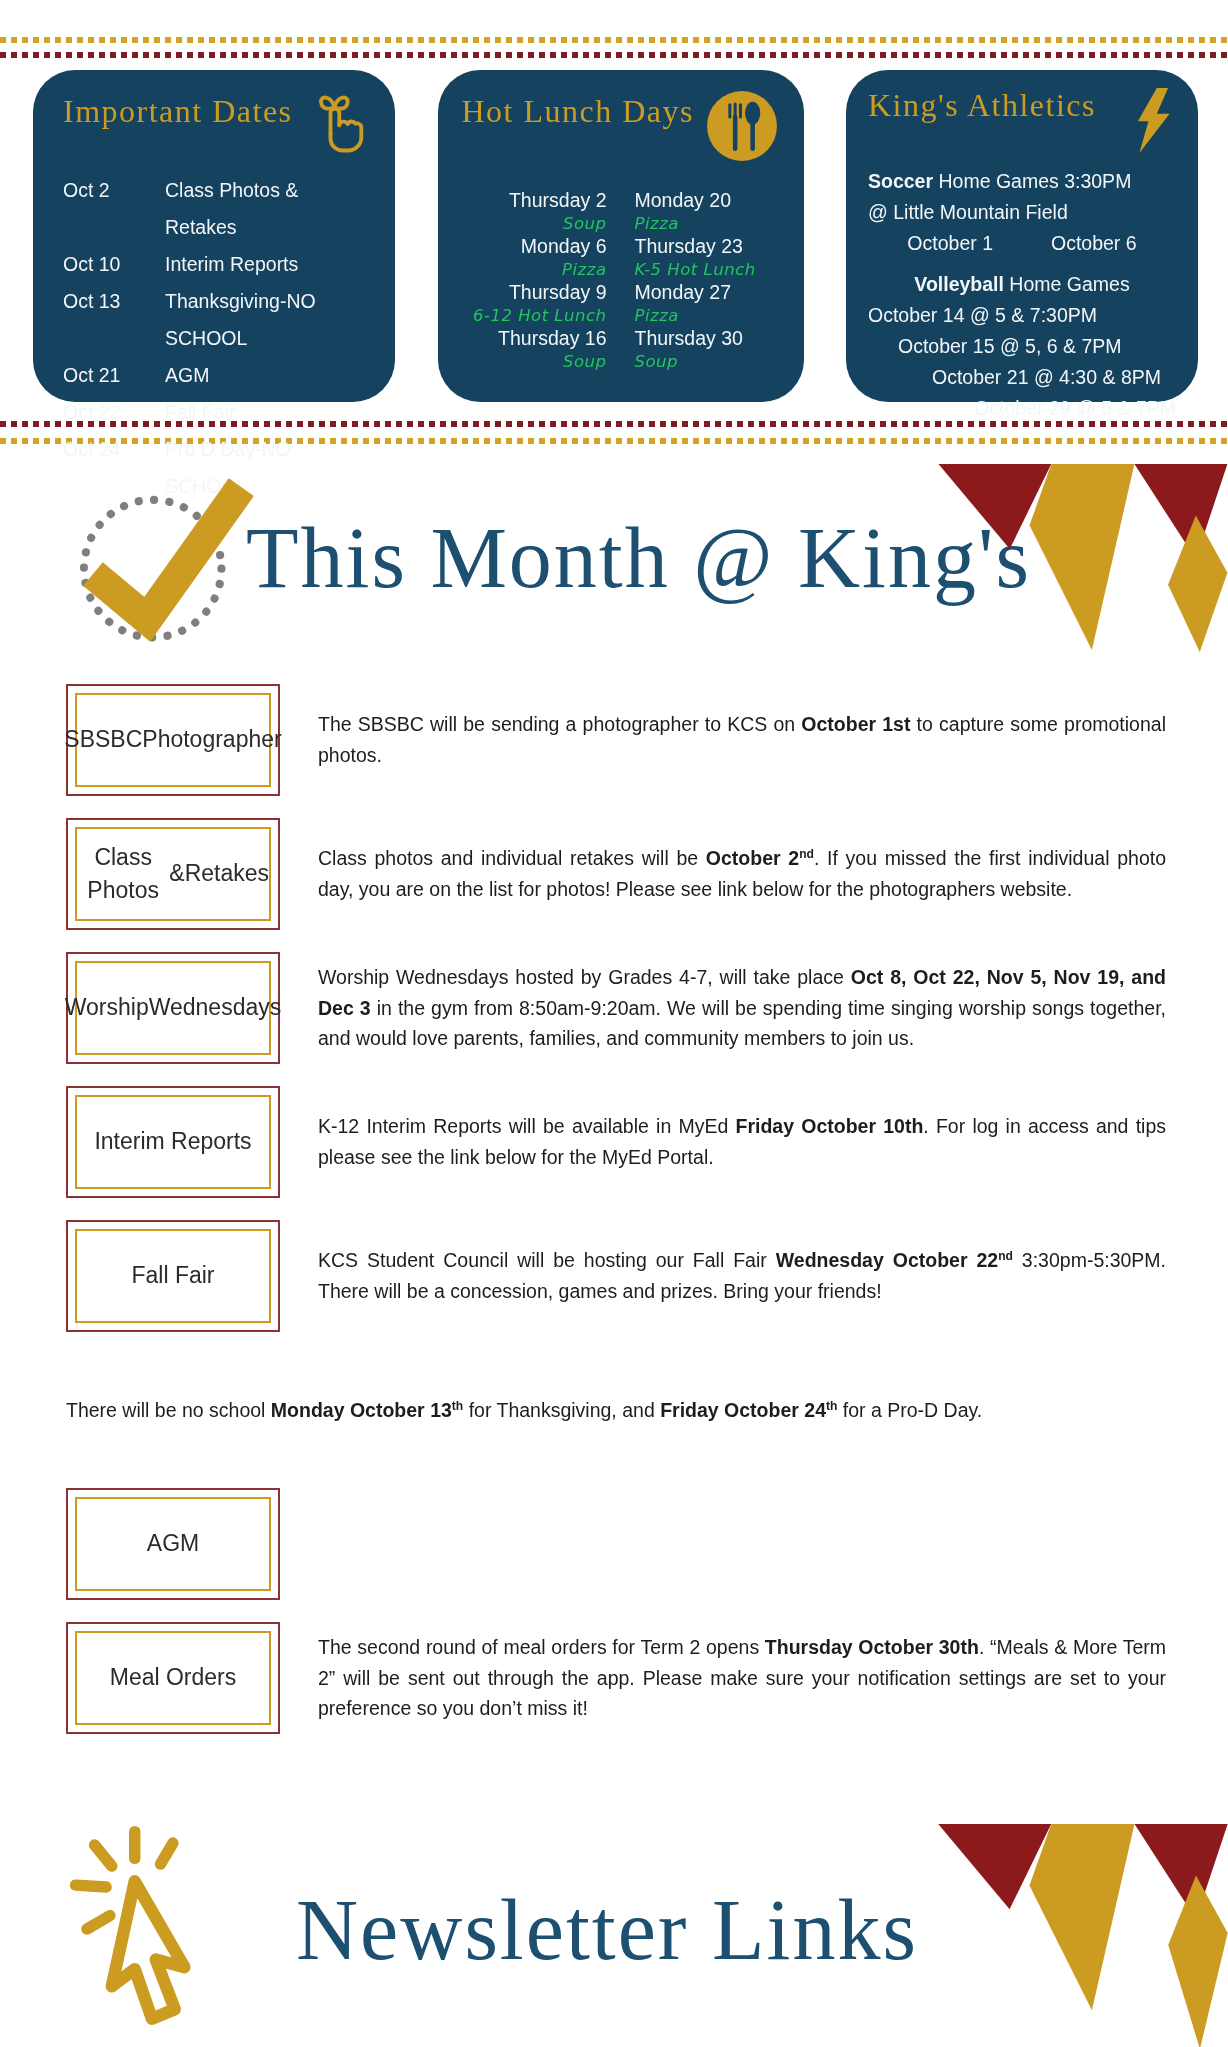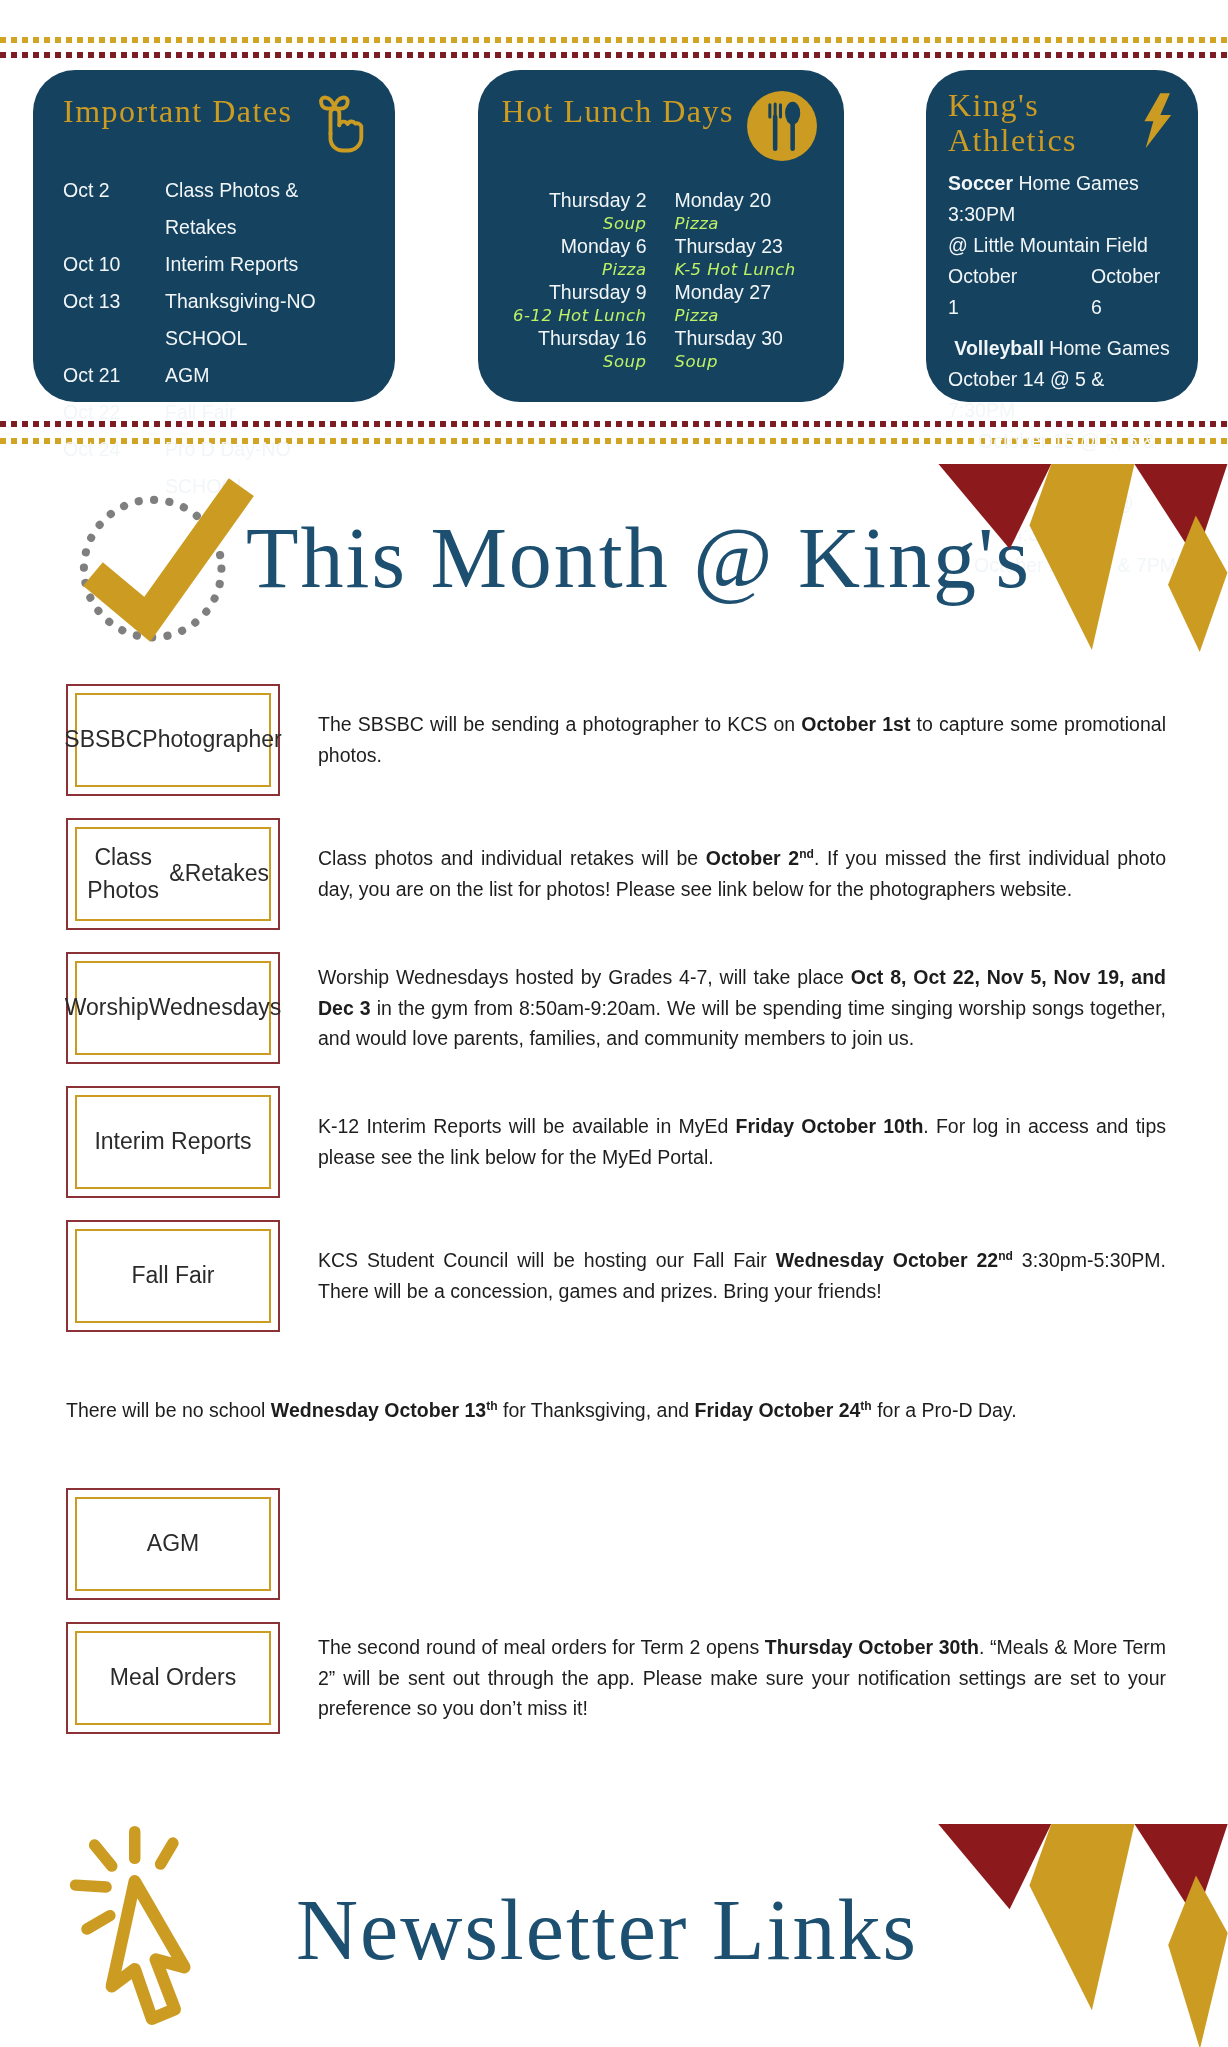--- a/index.html
+++ b/index.html
@@ -33,22 +33,22 @@
   .card-dates .card-head svg{margin-top:-4px;}
   .drow{display:grid;grid-template-columns:78px auto;column-gap:24px;font-size:19.5px;line-height:37px;}
   .dates-rows{margin-top:16px;}
   .card-lunch{width:366px;padding:24px 24px 0 24px;}
   .lunch-cols{display:flex;margin-top:24px;}
   .lunch-col{width:50%;}
   .lunch-col.right{text-align:right;padding-right:14px;box-sizing:border-box;}
   .lunch-col.left{text-align:left;padding-left:14px;box-sizing:border-box;}
   .lunch-day{font-size:19.5px;line-height:25px;}
   .lunch-meal{font-family:"DejaVu Sans",sans-serif;font-style:italic;font-size:16.5px;line-height:21px;
-              color:#bef264;letter-spacing:.5px;}
-  .card-athletics{width:272px;padding:18px 22px 0 22px;}
+              color:#22c55e;letter-spacing:.5px;}
+  .card-athletics{width:352px;padding:18px 22px 0 22px;}
   .ath-lines{margin-top:10px;font-size:19.5px;}
   .aline{line-height:31px;}
   .aline .b{font-weight:700;}
   .aline.center{text-align:center;}
   .aline.pair{display:flex;justify-content:center;gap:58px;}
   .aline.indent1{padding-left:30px;}
   .aline.indent2{padding-left:64px;}
   .aline.right{text-align:right;}
   .aline.gap{margin-top:10px;}
 
@@ -259,21 +259,21 @@
       </div>
       <div class="item-row">
         <div class="label-box">
           <div class="label-inner">
             <div>Fall Fair</div>
           </div>
         </div>
         <p class="item-text"><span>KCS Student Council will be hosting our Fall Fair </span><span class="b">Wednesday October 22</span><sup class="b">nd</sup><span> 3:30pm-5:30PM. There will be a concession, games and prizes. Bring your friends!</span></p>
       </div>
       <div class="item-row">
-        <p class="item-text"><span>There will be no school </span><span class="b">Wednesday October 13</span><sup class="b">th</sup><span> for Thanksgiving, and </span><span class="b">Friday October 24</span><sup class="b">th</sup><span> for a Pro-D Day.</span></p>
+        <p class="item-text"><span>There will be no school </span><span class="b">Monday October 13</span><sup class="b">th</sup><span> for Thanksgiving, and </span><span class="b">Friday October 24</span><sup class="b">th</sup><span> for a Pro-D Day.</span></p>
       </div>
       <div class="item-row">
         <div class="label-box">
           <div class="label-inner">
             <div>AGM</div>
           </div>
         </div>
       </div>
       <div class="item-row">
         <div class="label-box">

